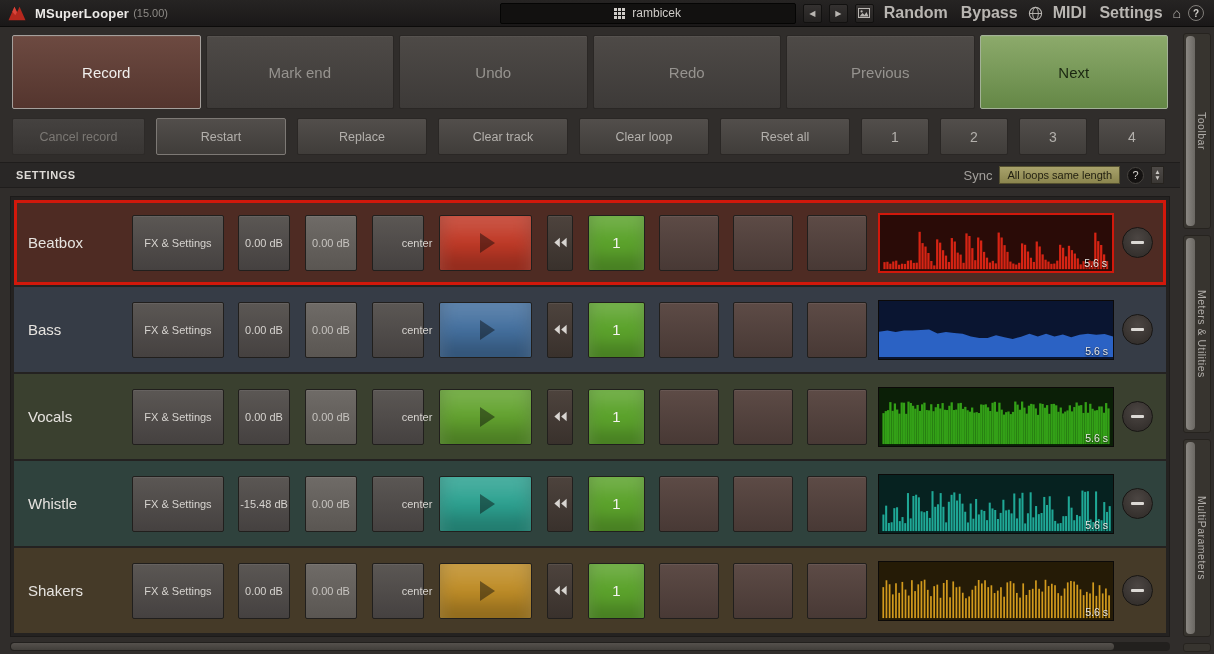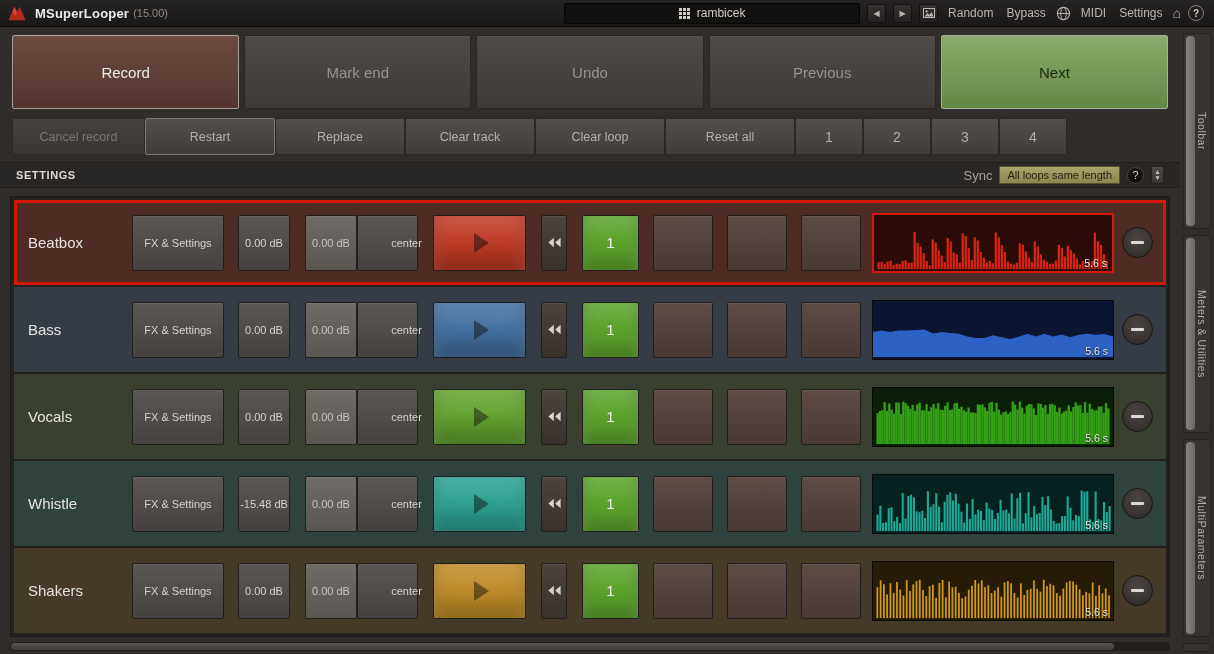--- a/index.html
+++ b/index.html
@@ -25,21 +25,21 @@
     width:296px; height:21px; background:#121110; border:1px solid #050504;
     border-radius:2px; display:flex; align-items:center; justify-content:center;
     gap:7px; color:#cfccc8; font-size:12px; cursor:pointer;
   }
   .tb-btn{
     width:19px; height:19px; background:linear-gradient(#343130,#242221);
     border:1px solid #121110; border-radius:2px;
     display:flex; align-items:center; justify-content:center;
     color:#b9b6b2; font-size:8px; cursor:pointer;
   }
-  .tb-text{ font-size:12px; color:#b9b6b2; margin:0 3px; cursor:pointer; white-space:nowrap; }
+  .tb-text{ font-size:16px; color:#b9b6b2; margin:0 3px; cursor:pointer; white-space:nowrap;font-weight:bold; }
   .tb-glyph{ font-size:14px; color:#b9b6b2; cursor:pointer; }
   .tb-help{
     width:16px; height:16px; border-radius:50%; border:1px solid #807d79;
     color:#cfccc8; font-size:10px; font-weight:bold;
     display:flex; align-items:center; justify-content:center; cursor:pointer;
   }
 
   
   .main-col{ margin-right:34px; }
 
@@ -53,21 +53,21 @@
     box-shadow:inset 0 1px 0 rgba(255,255,255,.05); cursor:pointer;
   }
   .bbtn.record{
     background:linear-gradient(#6d4a41,#54352e);
     border:1px solid #a5a09c; color:#f0eeec;
   }
   .bbtn.next{
     background:linear-gradient(#8caa6b,#648746);
     border:1px solid #a3b197; color:#1b2711;
   }
-  .small-row{ display:flex; margin-top:9px; }
+  .small-row{ display:flex; gap:11px; margin-top:9px; }
   .sbtn{
     height:37px; font-size:12.5px; color:#b3b0ac;
     background:linear-gradient(#524e4b,#403d3a); border:1px solid #2a2725;
     border-radius:2px; display:flex; align-items:center; justify-content:center;
     cursor:pointer;
   }
   .sbtn.w1{ width:133px; } .sbtn.w2{ width:130px; }
   .sbtn.dim{ color:#7b7874; background:linear-gradient(#454240,#383533); border-color:#2d2a28; }
   .sbtn.focus{ border-color:#7d7975; }
   .nbtn{ width:68px; font-size:14px; }
@@ -111,21 +111,21 @@
   .t-name{ width:104px; font-size:15px; color:#e6e3df; cursor:pointer; }
   .t-btn{
     height:56px; border:1px solid #211f1d; border-radius:2px;
     display:flex; align-items:center; justify-content:center;
     font-size:11px; color:#d6d3cf; cursor:pointer; flex:0 0 auto;
     box-shadow:inset 0 1px 0 rgba(255,255,255,.07);
   }
   .t-fx{ width:92px; background:linear-gradient(#5b5754,#454140); }
   .t-gain{ width:52px; margin-left:14px; background:linear-gradient(#5b5754,#454140); }
   .t-gain2{ width:52px; margin-left:15px; background:linear-gradient(#6f6b67,#5a5652); color:#c6c3bf; }
-  .t-pan{ width:61px; background:linear-gradient(#5b5754,#454140);padding-left:38px; }
+  .t-pan{ width:52px; margin-left:15px; background:linear-gradient(#5b5754,#454140);padding-left:38px; }
   .t-play{
     width:93px; margin-left:15px; background:var(--tc,#888);
     box-shadow:inset 0 16px 18px rgba(255,255,255,.14), inset 0 -16px 18px rgba(0,0,0,.24);
   }
   .play-tri{
     width:0; height:0; border-left:15px solid rgba(8,8,8,.45);
     border-top:10px solid transparent; border-bottom:10px solid transparent; margin-left:4px;
   }
   .t-rew{ width:26px; margin-left:15px; background:linear-gradient(#4d433d,#39312c); }
   .t-loop1{
@@ -241,20 +241,21 @@
   <span class="tb-help">?</span>
 </div>
 
 <div class="main-col">
 
   <div class="toolbar">
     <div class="big-row">
       <div class="bbtn record">Record</div>
       <div class="bbtn">Mark end</div>
       <div class="bbtn">Undo</div>
+      <div class="bbtn">Redo</div>
       <div class="bbtn">Previous</div>
       <div class="bbtn next">Next</div>
     </div>
     <div class="small-row">
       <div class="sbtn w1 dim">Cancel record</div>
       <div class="sbtn w2 focus">Restart</div>
       <div class="sbtn w2">Replace</div>
       <div class="sbtn w2">Clear track</div>
       <div class="sbtn w2">Clear loop</div>
       <div class="sbtn w2">Reset all</div>

